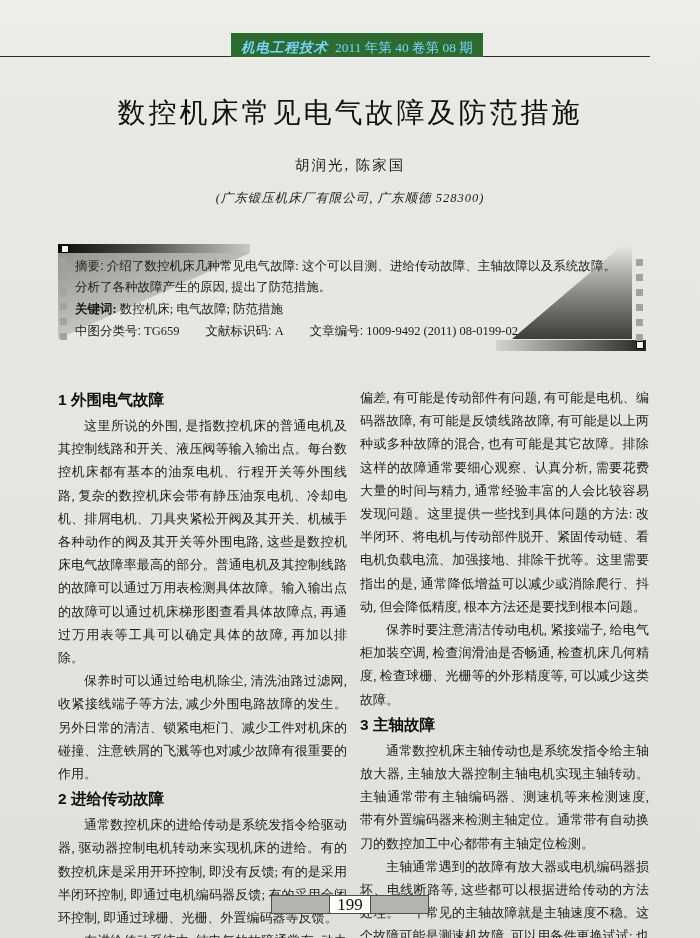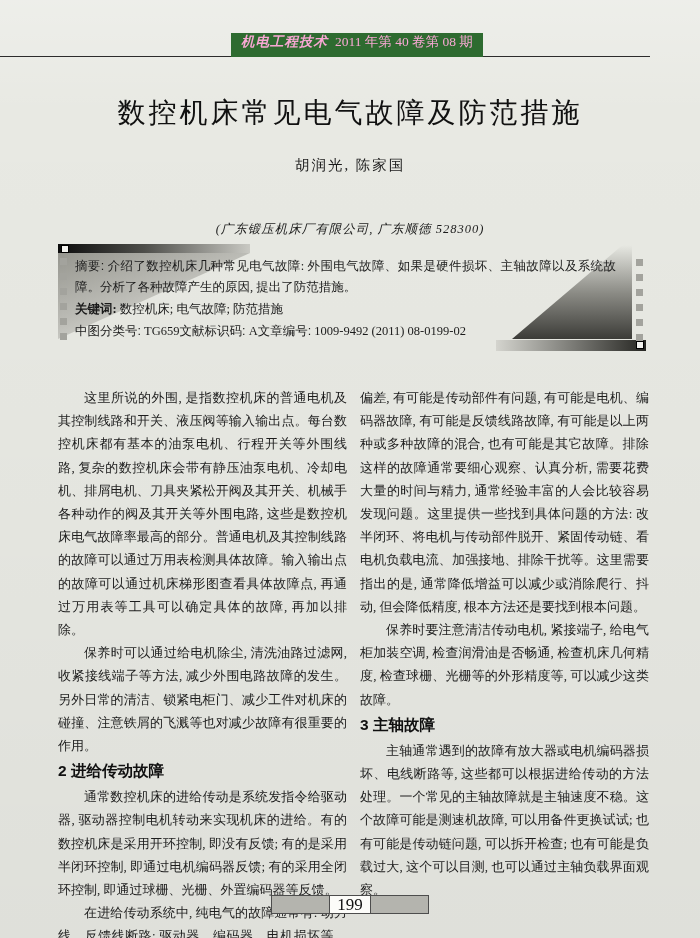--- a/index.html
+++ b/index.html
@@ -7,43 +7,43 @@
     position:relative; width:700px; height:938px; overflow:hidden;
     background:#e8e9e3;
     background-image:linear-gradient(180deg, rgba(255,255,255,.25) 0%, rgba(0,0,0,0) 12%, rgba(0,0,0,.02) 60%, rgba(0,0,0,.04) 100%);
     font-family:"Liberation Serif","DejaVu Serif",serif;
     color:#1b1b1b;
   }
   
   .top-rule{position:absolute; left:0; top:56px; width:650px; height:1px; background:#2c2c2c;}
   .journal-box{
     position:absolute; left:231px; top:33px; height:24px; padding:0 10px;
-    background:#2e6b30; color:#f9a8d4;
-    display:flex; align-items:flex-start; gap:7px; font-size:13.5px; white-space:nowrap;
+    background:#2e6b30; color:#7dd3fc;
+    display:flex; align-items:flex-end; gap:7px; font-size:13.5px; white-space:nowrap;
   }
   .journal-name{font-style:italic; font-weight:700; letter-spacing:1px;}
   .issue-info{font-weight:400;}
   .badge{
     position:absolute; right:34px; top:20px; display:flex; align-items:center;
     font-weight:700; font-size:14.5px; color:#151515; letter-spacing:1px;
   }
   .badge-circle{position:relative; width:36px; height:36px; margin-left:-2px;}
   .badge-circle svg{position:absolute; inset:0;}
   .badge-suffix{
     position:absolute; left:4px; top:7px; width:30px; text-align:center;
     font-size:21px; font-weight:700; color:#151515;
   }
   
   .title{
     position:absolute; left:0; top:94px; width:100%; text-align:center;
     font-family:"Liberation Sans","DejaVu Sans",sans-serif;
     font-size:28px; font-weight:400; letter-spacing:3px; color:#111;
   }
   .authors{position:absolute; left:0; top:156px; width:100%; text-align:center; font-size:14.5px; letter-spacing:2px;}
-  .affiliation{position:absolute; left:0; top:190px; width:100%; text-align:center; font-size:12.5px; font-style:italic; letter-spacing:1px;margin-top:31px;}
+  .affiliation{position:absolute; left:0; top:190px; width:100%; text-align:center; font-size:12.5px; font-style:italic; letter-spacing:1px;}
   
   .abstract{position:absolute; left:58px; top:243px; width:588px; height:108px;}
   .deco-bar-tl{position:absolute; left:0; top:1px; width:192px; height:9px;
     background:linear-gradient(90deg,#0c0c0c 0%,#4e4e4a 45%,#c9c9c3 100%);}
   .deco-bar-tl .sq{position:absolute; left:4px; top:1.5px; width:6px; height:6px; background:#f3f3ef; outline:1px solid #000;}
   .deco-tri-tl{position:absolute; left:0; top:10px; width:192px; height:86px;
     clip-path:polygon(0 0,100% 0,0 100%);
     background:linear-gradient(160deg,#96968f 0%,#bcbcb6 45%,rgba(232,233,227,0) 85%);}
   .deco-sq-col{position:absolute; display:flex; flex-direction:column; gap:8px;}
   .deco-sq-col.left{left:2px; top:15px;}
@@ -51,21 +51,21 @@
   .deco-sq-col span{width:7px; height:7px; background:#a3a39d;}
   .deco-tri-br{position:absolute; right:14px; bottom:12px; width:120px; height:102px;
     clip-path:polygon(100% 0,100% 100%,0 100%);
     background:linear-gradient(to top,#3c3c38 0%,#8b8b85 45%,rgba(232,233,227,0) 92%);}
   .deco-bar-br{position:absolute; right:0; bottom:0; width:150px; height:11px;
     background:linear-gradient(90deg,#d4d4ce 0%,#262622 100%);}
   .deco-bar-br .sq{position:absolute; right:3px; top:2px; width:6px; height:6px; background:#f3f3ef; outline:1px solid #000;}
   .abstract-text{position:relative; margin:13px 30px 0 17px; font-size:12.5px; line-height:21px; text-align:justify;}
   .abstract-text b, .meta-line b{font-family:"Liberation Sans","DejaVu Sans",sans-serif; font-weight:400;}
   .kw-line{position:relative; margin:1px 30px 0 17px; font-size:12.5px; line-height:21px;}
-  .meta-line{position:relative; margin:1px 30px 0 17px; font-size:12.5px; line-height:21px; display:flex; white-space:nowrap;}
+  .meta-line{position:relative; margin:1px 30px 0 17px; font-size:12.5px; line-height:21px; display:flex; gap:26px; white-space:nowrap;}
   
   .columns{position:absolute; left:58px; top:386px; width:591px; display:flex; gap:13px;}
   .col{width:289px; font-size:13px; line-height:23.2px; text-align:justify; color:#1c1c1c;}
   .col .h{font-family:"Liberation Sans","DejaVu Sans",sans-serif; font-size:15.5px; font-weight:700;
     line-height:25px; margin:1px 0 2px; text-align:left; color:#101010;}
   .col p{margin:0; text-indent:2em;}
   .col p.cont{text-indent:0;}
   .page-num-bar{
     position:absolute; left:50%; transform:translateX(-50%); bottom:24px;
     display:flex; border:1px solid #4d4d4d; height:17px;
@@ -108,42 +108,44 @@
       </div>
     <div class="deco-sq-col right">
       <span></span>
         <span></span>
         <span></span>
         <span></span>
         <span></span>
         <span></span>
     </div>
 
-    <div class="abstract-text"><b>摘要:</b><span> 介绍了数控机床几种常见电气故障: 外围电气故障、如果是硬件损坏、主轴故障以及系统故障。分析了各种故障产生的原因, 提出了防范措施。</span></div>
+    <div class="abstract-text"><b>摘要:</b><span> 介绍了数控机床几种常见电气故障: 这个可以目测、进给传动故障、主轴故障以及系统故障。分析了各种故障产生的原因, 提出了防范措施。</span></div>
     <div class="kw-line"><b>关键词:</b><span> 数控机床; 电气故障; 防范措施</span></div>
     <div class="meta-line">
       <span><b>中图分类号:</b><span> TG659</span></span>
       <span><b>文献标识码:</b><span> A</span></span>
       <span><b>文章编号:</b><span> 1009-9492 (2011) 08-0199-02</span></span>
     </div>
   </div>
 
   <div class="columns">
     <div class="col">
+      <div class="h">1 外围电气故障</div>
       <p>这里所说的外围, 是指数控机床的普通电机及其控制线路和开关、液压阀等输入输出点。每台数控机床都有基本的油泵电机、行程开关等外围线路, 复杂的数控机床会带有静压油泵电机、冷却电机、排屑电机、刀具夹紧松开阀及其开关、机械手各种动作的阀及其开关等外围电路, 这些是数控机床电气故障率最高的部分。普通电机及其控制线路的故障可以通过万用表检测具体故障。输入输出点的故障可以通过机床梯形图查看具体故障点, 再通过万用表等工具可以确定具体的故障, 再加以排除。</p>
       <p>保养时可以通过给电机除尘, 清洗油路过滤网, 收紧接线端子等方法, 减少外围电路故障的发生。另外日常的清洁、锁紧电柜门、减少工件对机床的碰撞、注意铁屑的飞溅等也对减少故障有很重要的作用。</p>
       <div class="h">2 进给传动故障</div>
       <p>通常数控机床的进给传动是系统发指令给驱动器, 驱动器控制电机转动来实现机床的进给。有的数控机床是采用开环控制, 即没有反馈; 有的是采用半闭环控制, 即通过电机编码器反馈; 有的采用全闭环控制, 即通过球栅、光栅、外置编码器等反馈。</p>
       <p>在进给传动系统中, 纯电气的故障通常有: 动力线、反馈线断路; 驱动器、编码器、电机损坏等。如果是电线断路, 则接驳或更换电线。需要注意的是, 反馈线要求比较高, 接驳会影响信号传输, 即使是动力线也要保证接驳的质量。如果是硬件损坏, 则根据相关说明书或找相关厂家维修。这类纯电气故障比较少, 而进给系统的故障通常是牵涉到电气机械的混合故障。比如说, 机床的爬行、抖动。这种故障的原因就比较多, 有可能是机床几何精度有</p>
 
     </div>
     <div class="col">
       <p class="cont">偏差, 有可能是传动部件有问题, 有可能是电机、编码器故障, 有可能是反馈线路故障, 有可能是以上两种或多种故障的混合, 也有可能是其它故障。排除这样的故障通常要细心观察、认真分析, 需要花费大量的时间与精力, 通常经验丰富的人会比较容易发现问题。这里提供一些找到具体问题的方法: 改半闭环、将电机与传动部件脱开、紧固传动链、看电机负载电流、加强接地、排除干扰等。这里需要指出的是, 通常降低增益可以减少或消除爬行、抖动, 但会降低精度, 根本方法还是要找到根本问题。</p>
       <p>保养时要注意清洁传动电机, 紧接端子, 给电气柜加装空调, 检查润滑油是否畅通, 检查机床几何精度, 检查球栅、光栅等的外形精度等, 可以减少这类故障。</p>
       <div class="h">3 主轴故障</div>
+      <p>通常数控机床主轴传动也是系统发指令给主轴放大器, 主轴放大器控制主轴电机实现主轴转动。主轴通常带有主轴编码器、测速机等来检测速度, 带有外置编码器来检测主轴定位。通常带有自动换刀的数控加工中心都带有主轴定位检测。</p>
       <p>主轴通常遇到的故障有放大器或电机编码器损坏、电线断路等, 这些都可以根据进给传动的方法处理。一个常见的主轴故障就是主轴速度不稳。这个故障可能是测速机故障, 可以用备件更换试试; 也有可能是传动链问题, 可以拆开检查; 也有可能是负载过大, 这个可以目测, 也可以通过主轴负载界面观察。</p>
 
     </div>
   </div>
 
   <div class="page-num-bar">
     <span class="seg"></span>
     <span class="num">199</span>
     <span class="seg"></span>
   </div>

